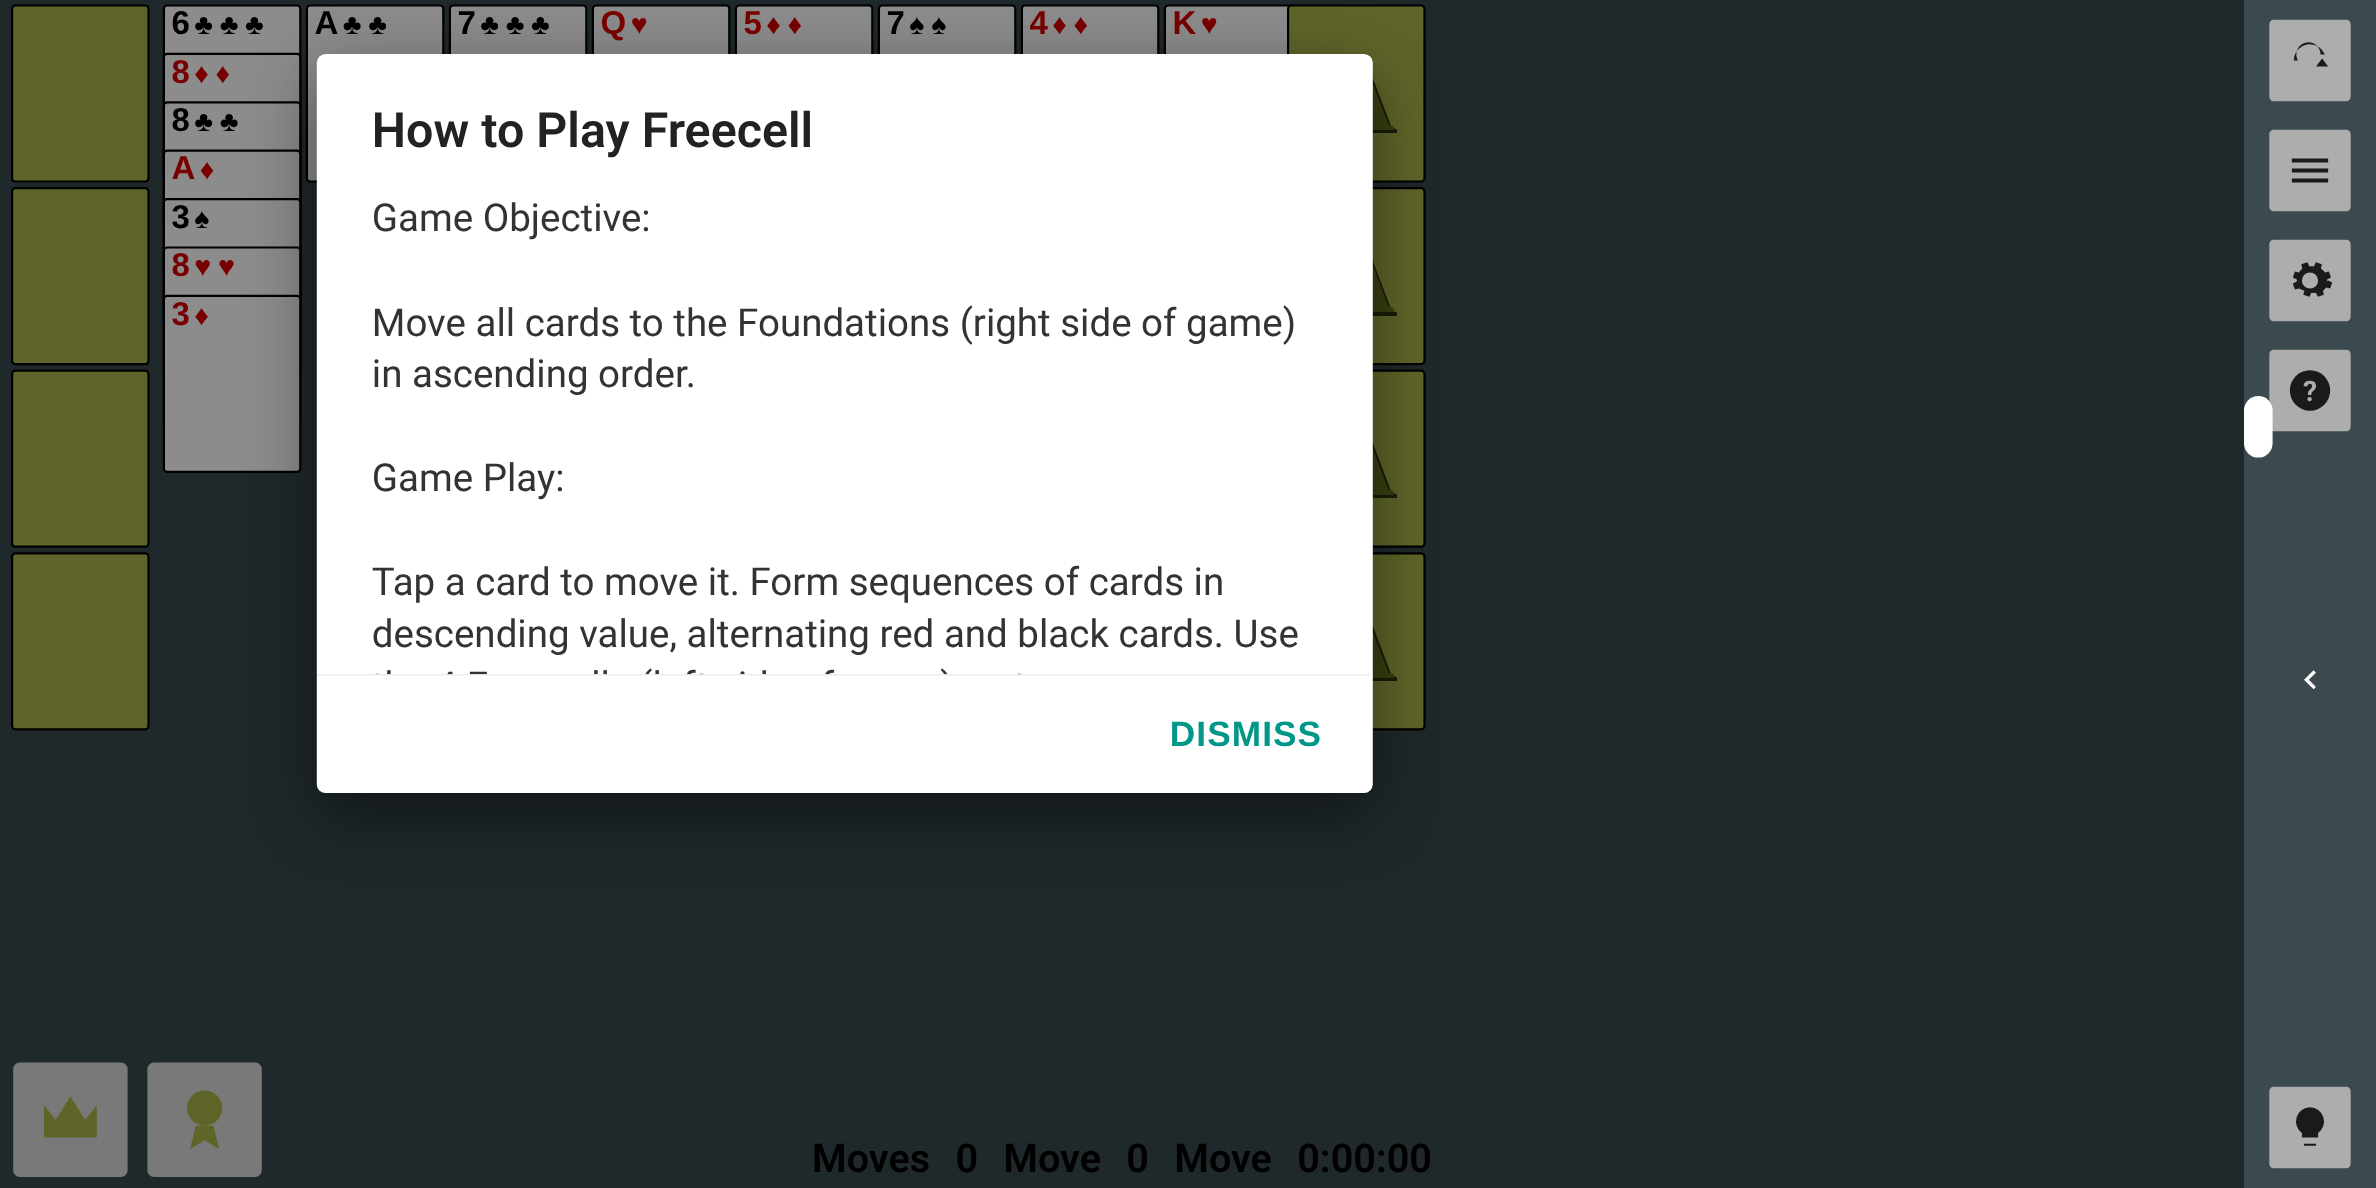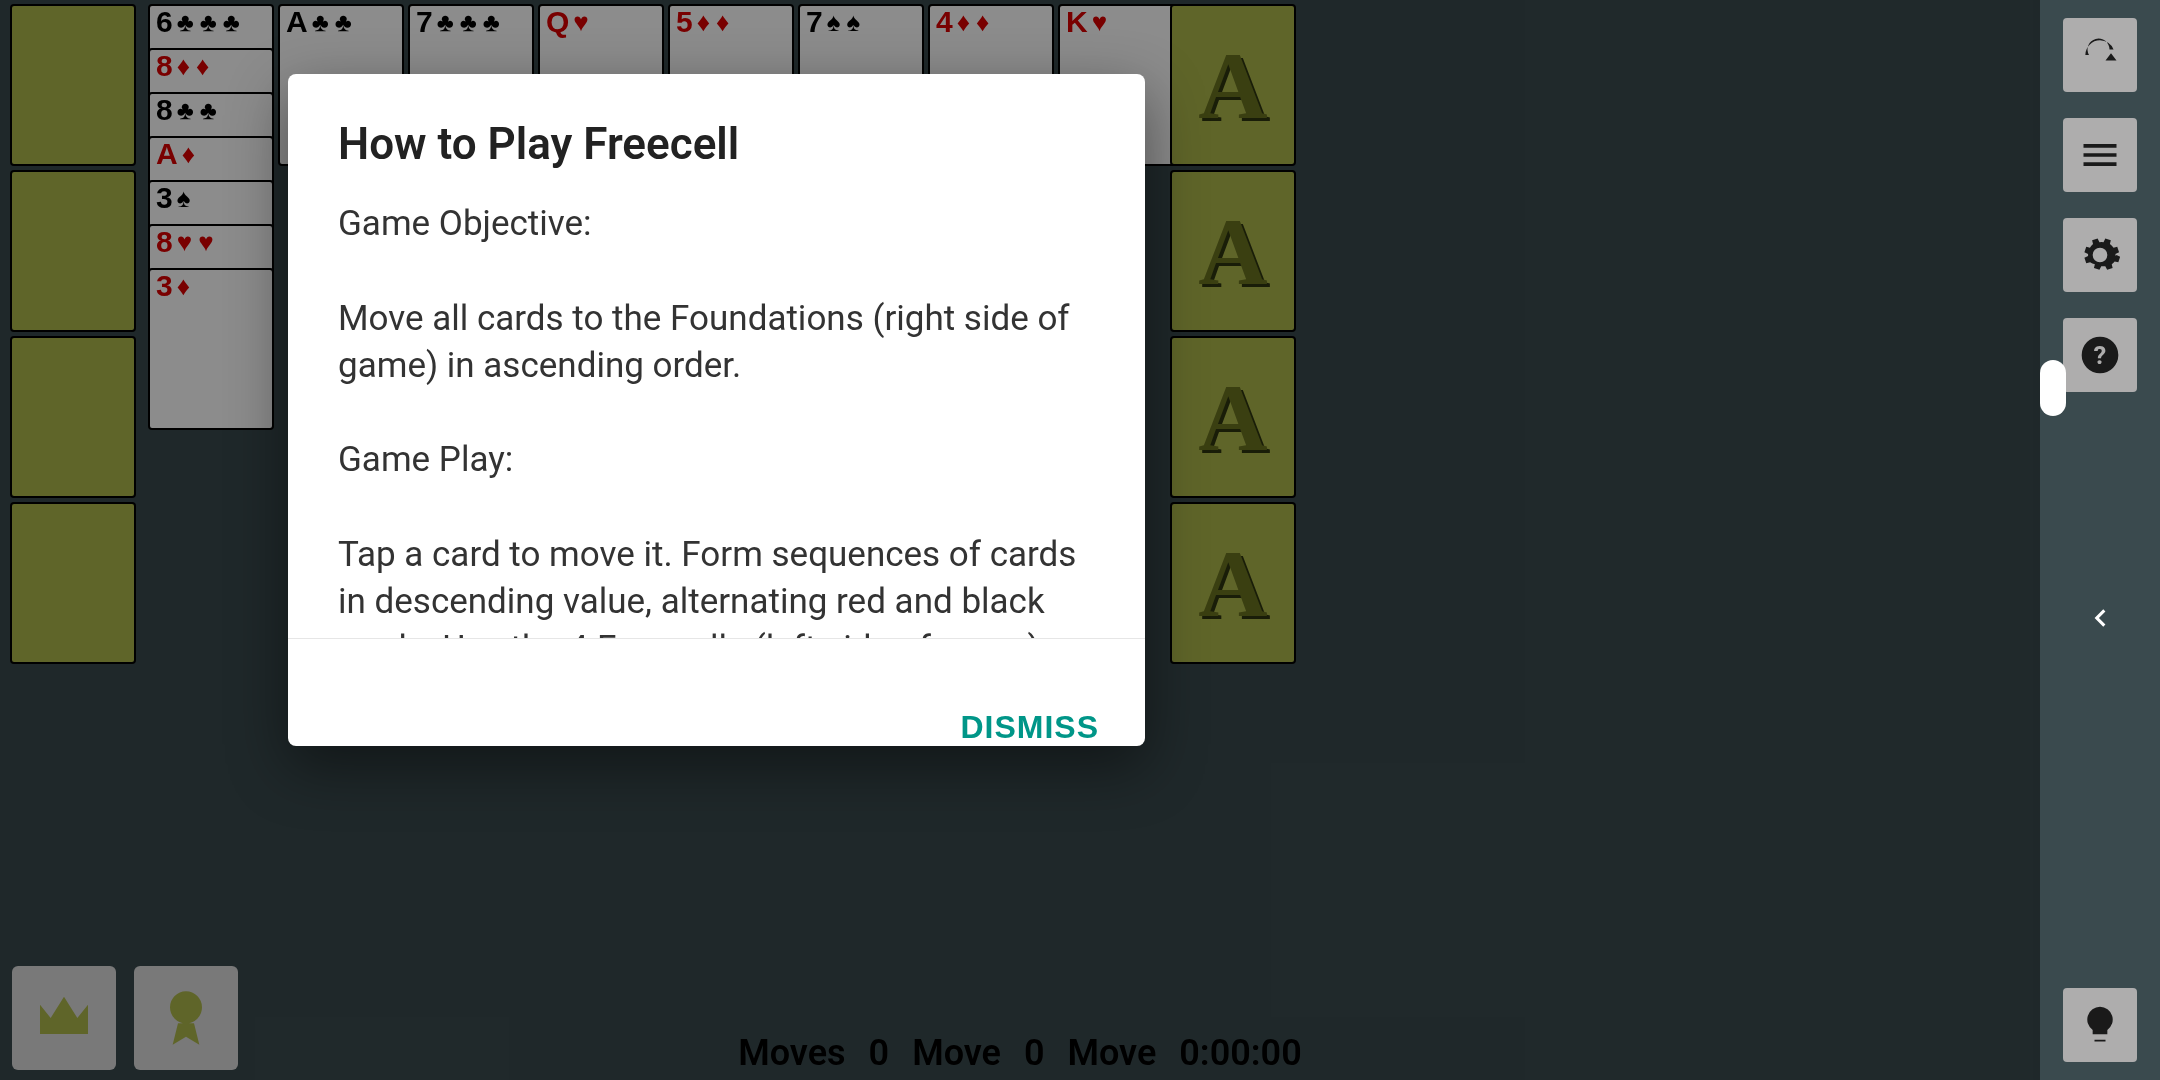--- a/index.html
+++ b/index.html
@@ -100,38 +100,38 @@
   .status .lbl { }
   .status .val { }
 
   
   .scrim {
     position: absolute; inset: 0; width:2040px; height:1080px; background: rgba(0,0,0,0.45);
   }
 
   
   .dialog {
-    position: absolute; left: 288px; top: 74px; width: 857px; height: 672px;
+    position: absolute; left: 288px; top: 49px; width: 960px; height: 672px;
     background: #fff; border-radius: 8px; box-shadow: 0 20px 60px rgba(0,0,0,0.45);
     display: flex; flex-direction: column;
     overflow: hidden;
   }
   .dialog .body {
     padding: 44px 50px 0 50px; flex: 1; overflow: hidden;
   }
   .dialog h1 {
     font-size: 44px; font-weight: 600; color:#222; margin-bottom: 30px;
   }
   .dialog p {
     font-size: 35px; color:#333; line-height: 1.35; margin-bottom: 34px;
     white-space: pre-line;
   }
   .dialog .actions {
     border-top: 1px solid #e6e6e6; height: 108px;
-    display:flex; align-items:flex-end; justify-content:flex-end; padding-right: 46px;
+    display:flex; align-items:center; justify-content:flex-end; padding-right: 46px;
   }
   .dialog .dismiss {
     font-size: 32px; font-weight: 600; letter-spacing: 1px; color: #009688;
     background:none; border:none; cursor:pointer;
   }
 
 </style>
 </head>
 <body>
 

